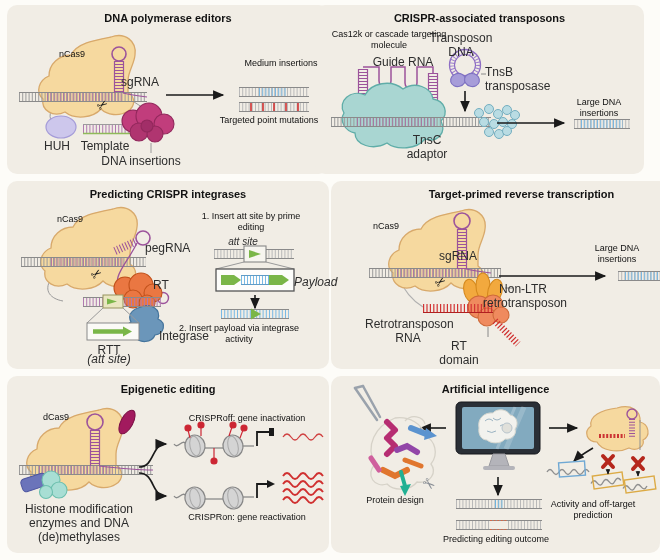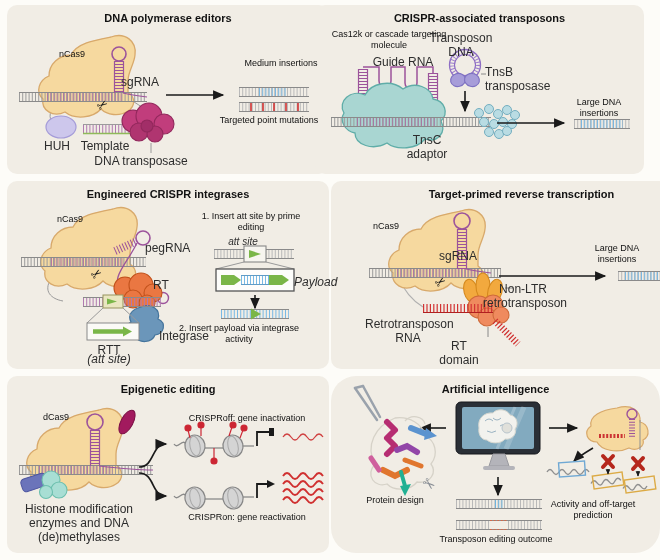--- a/index.html
+++ b/index.html
@@ -9,21 +9,21 @@
     font-family:"Liberation Sans", sans-serif;
     overflow:hidden;
   }
   .fig { position:relative; width:660px; height:560px; }
   .panel { position:absolute; background:#f1ede5; border-radius:10px;padding-left:8px; }
   #p1 { left:7px;   top:5px;   width:314px; height:169px; }
   #p2 { left:315px; top:5px;   width:321px; height:169px; }
   #p3 { left:7px;   top:181px; width:314px; height:188px; }
   #p4 { left:331px; top:181px; width:373px; height:188px; }
   #p5 { left:7px;   top:376px; width:314px; height:177px; }
-  #p6 { left:331px; top:376px; width:321px; height:177px;border-radius:25px; }
+  #p6 { left:331px; top:376px; width:321px; height:177px; }
   .title {
     position:absolute; top:7px; left:0; right:0;
     text-align:center; font-weight:bold; font-size:11px; color:#121212;
     z-index:3;
   }
   .gfx { position:absolute; left:0; top:0; width:100%; height:100%; z-index:1; }
   .lbl {
     position:absolute; z-index:2;
     font-size:12px; line-height:1.18; color:#2d2d2d; text-align:center;
   }
@@ -108,21 +108,21 @@
         <line x1="287" y1="97.5" x2="287" y2="106.5"></line>
       </g>
       <line x1="228" y1="97.5" x2="298" y2="97.5" stroke="#8a8a8a" stroke-width="1"></line>
       <line x1="228" y1="106.5" x2="298" y2="106.5" stroke="#8a8a8a" stroke-width="1"></line>
     </g>
   </svg>
   <div class="lbl b" style="left:40px;top:44px;width:50px">nCas9</div>
   <div class="lbl la" style="left:114px;top:70px;width:44px">sgRNA</div>
   <div class="lbl" style="left:30px;top:134px;width:40px">HUH</div>
   <div class="lbl" style="left:70px;top:134px;width:56px">Template</div>
-  <div class="lbl" style="left:78px;top:149px;width:112px">DNA transposase</div>
+  <div class="lbl" style="left:78px;top:149px;width:112px">DNA insertions</div>
   <div class="lbl b" style="left:232px;top:53px;width:84px">Medium insertions</div>
   <div class="lbl b" style="left:210px;top:110px;width:104px">Targeted point mutations</div>
 </section>
 
 <section class="panel" id="p2">
   <div class="title">CRISPR-associated transposons</div>
   <svg class="gfx" viewBox="0 0 321 169">
 
     <g stroke="#9c539b" fill="none">
       <line x1="44" y1="64" x2="44" y2="100" stroke-width="8" stroke-dasharray="1 2"></line>
@@ -180,21 +180,21 @@
   </svg>
   <div class="lbl b" style="left:10px;top:24px;width:128px">Cas12k or cascade targeting molecule</div>
   <div class="lbl" style="left:56px;top:50px;width:64px">Guide RNA</div>
   <div class="lbl" style="left:114px;top:26px;width:64px">Transposon DNA</div>
   <div class="lbl la" style="left:170px;top:60px;width:55px">TnsB transposase</div>
   <div class="lbl" style="left:82px;top:128px;width:60px">TnsC adaptor</div>
   <div class="lbl b" style="left:246px;top:92px;width:76px">Large DNA insertions</div>
 </section>
 
 <section class="panel" id="p3">
-  <div class="title">Engineered CRISPR integrases</div>
+  <div class="title">Predicting CRISPR integrases</div>
   <svg class="gfx" viewBox="0 0 314 188">
     <path d="M40,98 C32,110 40,118 52,120" stroke="#9a9a9a" stroke-width="1" fill="none"></path>
 
     <path transform="translate(2,-4)" d="M100,32 C114,27 126,36 124,50 C123,60 117,66 117,76 L117,87 C124,92 125,101 117,106 C108,112 96,110 90,104 C82,113 64,115 54,107 C42,113 30,105 32,94 C24,87 28,75 38,71 C38,59 48,50 60,50 C66,38 84,35 100,32 Z" fill="#f6d99f" stroke="#d8a96b" stroke-width="1.3"></path>
 
     <g>
       <line x1="10" y1="81" x2="135" y2="81" stroke="#9b9b9b" stroke-width="9" stroke-dasharray="1 2.2"></line>
       <line x1="40" y1="81" x2="112" y2="81" stroke="#a86aa0" stroke-width="9" stroke-dasharray="1 2.2" opacity="0.85"></line>
       <line x1="10" y1="76.5" x2="135" y2="76.5" stroke="#8a8a8a" stroke-width="1"></line>
       <line x1="10" y1="85.5" x2="135" y2="85.5" stroke="#8a8a8a" stroke-width="1"></line>
@@ -495,17 +495,17 @@
         <line x1="268" y1="80" x2="278" y2="91"></line>
             <line x1="278" y1="80" x2="268" y2="91"></line>
         <line x1="298" y1="82" x2="308" y2="93"></line>
             <line x1="308" y1="82" x2="298" y2="93"></line>
       </g>
       <line x1="273" y1="93" x2="273" y2="98" stroke="#1a1a1a" stroke-width="1.2" marker-end="url(#ah2)"></line>
       <line x1="303" y1="95" x2="303" y2="100" stroke="#1a1a1a" stroke-width="1.2" marker-end="url(#ah2)"></line>
     </g>
   </svg>
   <div class="lbl b" style="left:18px;top:119px;width:92px">Protein design</div>
-  <div class="lbl b" style="left:100px;top:158px;width:130px">Transposon editing outcome</div>
+  <div class="lbl b" style="left:100px;top:158px;width:130px">Predicting editing outcome</div>
   <div class="lbl b" style="left:206px;top:123px;width:112px">Activity and off-target prediction</div>
 </section>
 
 </div>
 
 </body></html>

